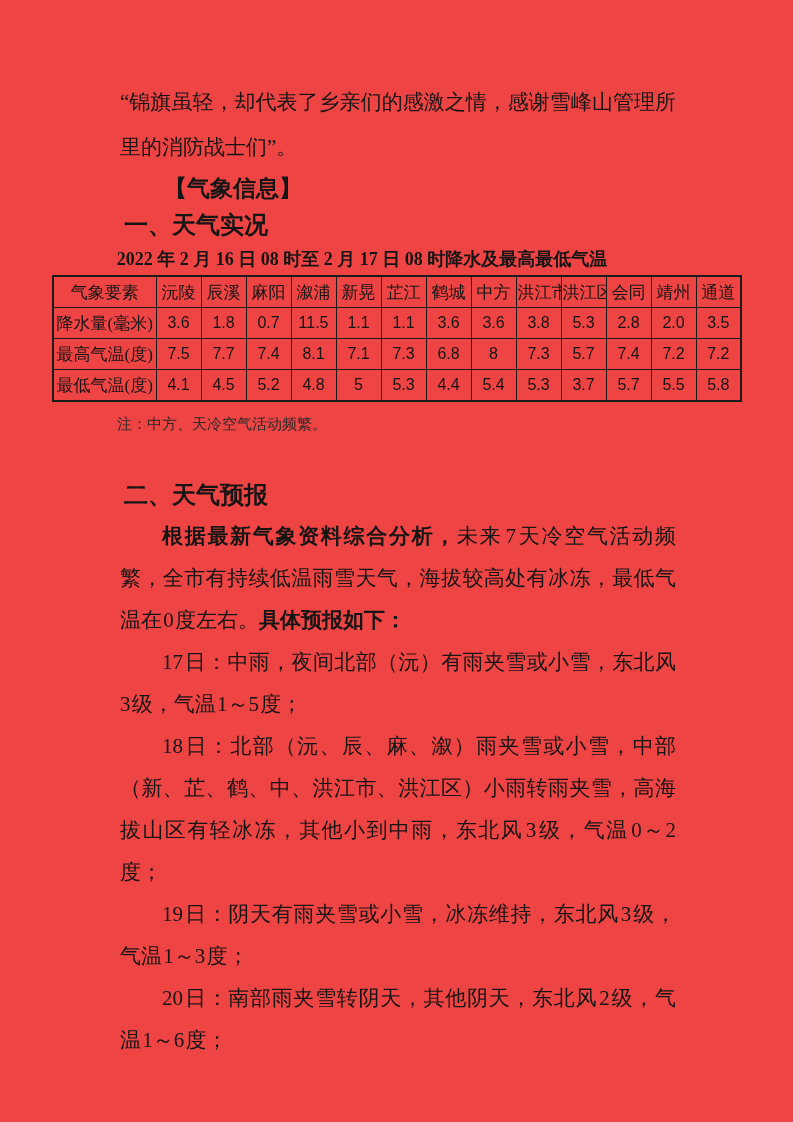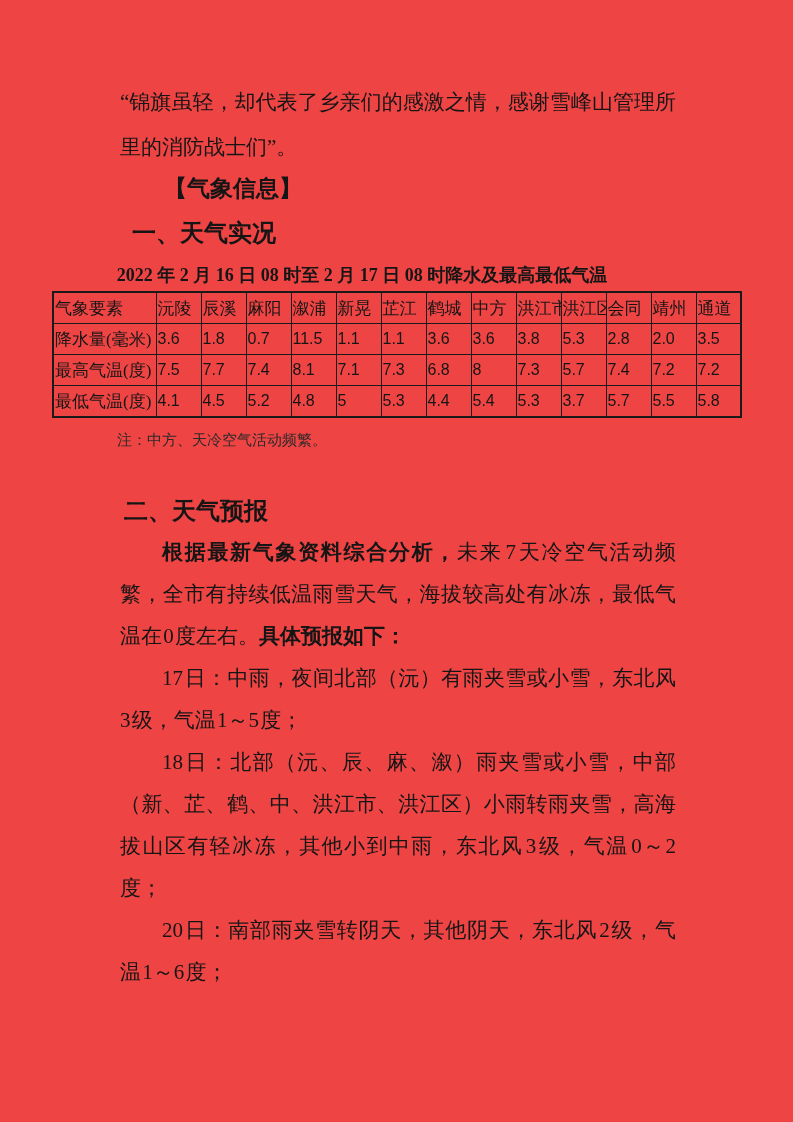--- a/index.html
+++ b/index.html
@@ -18,41 +18,41 @@
     font-size:21px; line-height:45px;
     text-align:justify;
   }
   .bracket-heading {
     margin:2px 0 0 0;
     font-family:"Liberation Sans","DejaVu Sans",sans-serif;
     font-weight:700; font-size:23px; line-height:31px;
     text-indent:44px;
   }
   .h1 {
-    margin:12px;
+    margin:4px;
     font-family:"Liberation Sans","DejaVu Sans",sans-serif;
     font-weight:700; font-size:24px; line-height:34px;
   }
   .table-block { width:620px; margin-left:-68px; }
   .table-title {
     margin:1px 0 2px 0;
     font-weight:700; font-size:18px; line-height:27px;
     text-align:center;
     font-family:"Liberation Serif","DejaVu Serif",serif;
   }
   table.weather {
     width:690px;
     border-collapse:collapse;
     table-layout:fixed;
     border:2px solid #1a1a1a;
   }
   table.weather td {
     border:1px solid #1a1a1a;
     height:30px;
-    vertical-align:middle;
+    text-align:center; vertical-align:middle;
     padding:0 1px;
     overflow:hidden; white-space:nowrap;margin-top:32px;
   }
   .head-cell, .label-cell {
     font-family:"Liberation Serif","DejaVu Serif",serif;
     font-size:17px;
   }
   .num-cell {
     font-family:"Liberation Sans","DejaVu Sans",sans-serif;
     font-size:16px;
@@ -181,16 +181,17 @@
 
   <p class="note">注：中方、天冷空气活动频繁。</p>
 
   <p class="h2">二、天气预报</p>
 
   <p class="body-p"><span class="bold-heiti">根据最新气象资料综合分析，</span><span>未来 7 天冷空气活动频繁，全市有持续低温雨雪天气，海拔较高处有冰冻，最低气温在 0 度左右。</span><span class="bold-heiti">具体预报如下：</span></p>
 
   <div id="forecast-container">
       <p class="body-p">17 日：中雨，夜间北部（沅）有雨夹雪或小雪，东北风 3 级，气温 1～5 度；</p>
       <p class="body-p">18 日：北部（沅、辰、麻、溆）雨夹雪或小雪，中部（新、芷、鹤、中、洪江市、洪江区）小雨转雨夹雪，高海拔山区有轻冰冻，其他小到中雨，东北风 3 级，气温 0～2 度；</p>
+      <p class="body-p">19 日：阴天有雨夹雪或小雪，冰冻维持，东北风 3 级，气温 1～3 度；</p>
       <p class="body-p">20 日：南部雨夹雪转阴天，其他阴天，东北风 2 级，气温 1～6 度；</p>
     </div>
 
 </div>
 
 </body></html>

